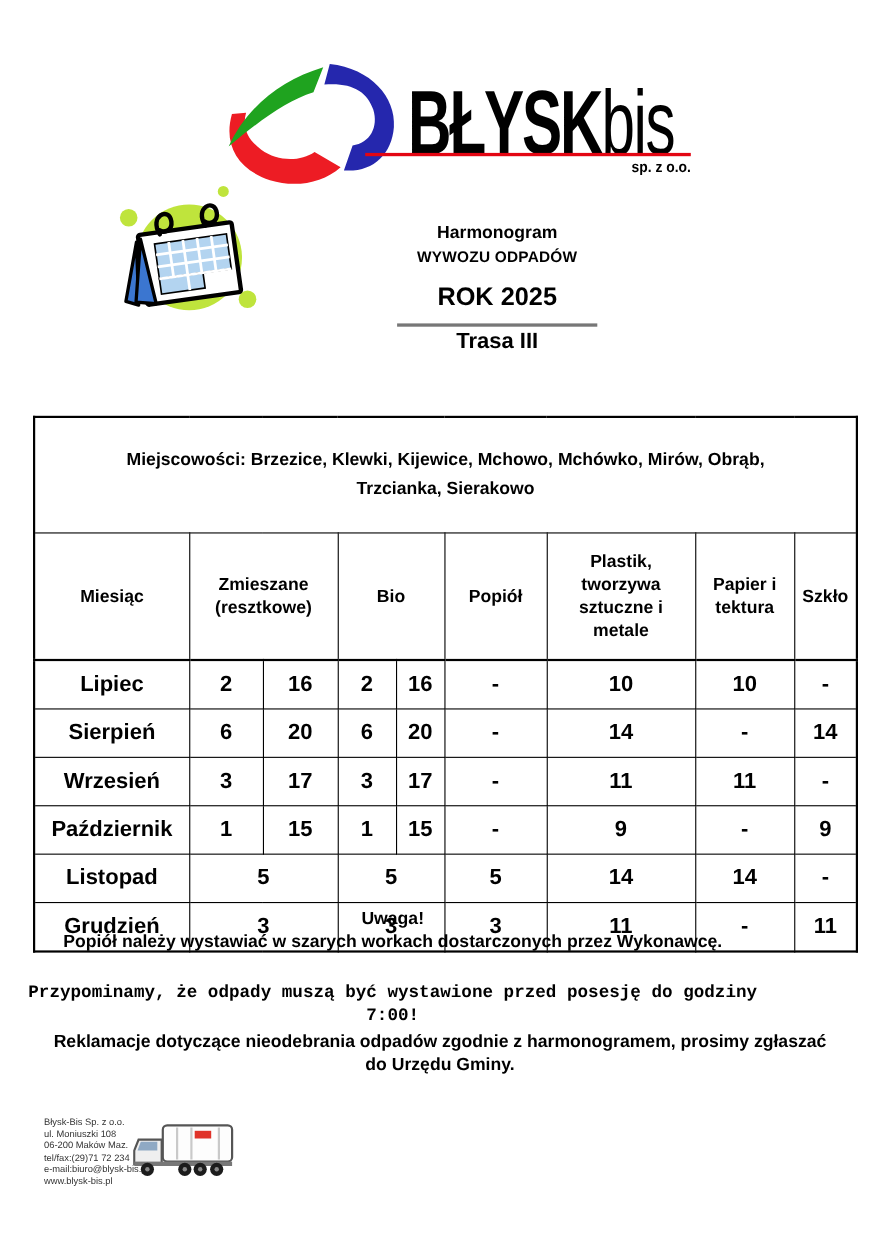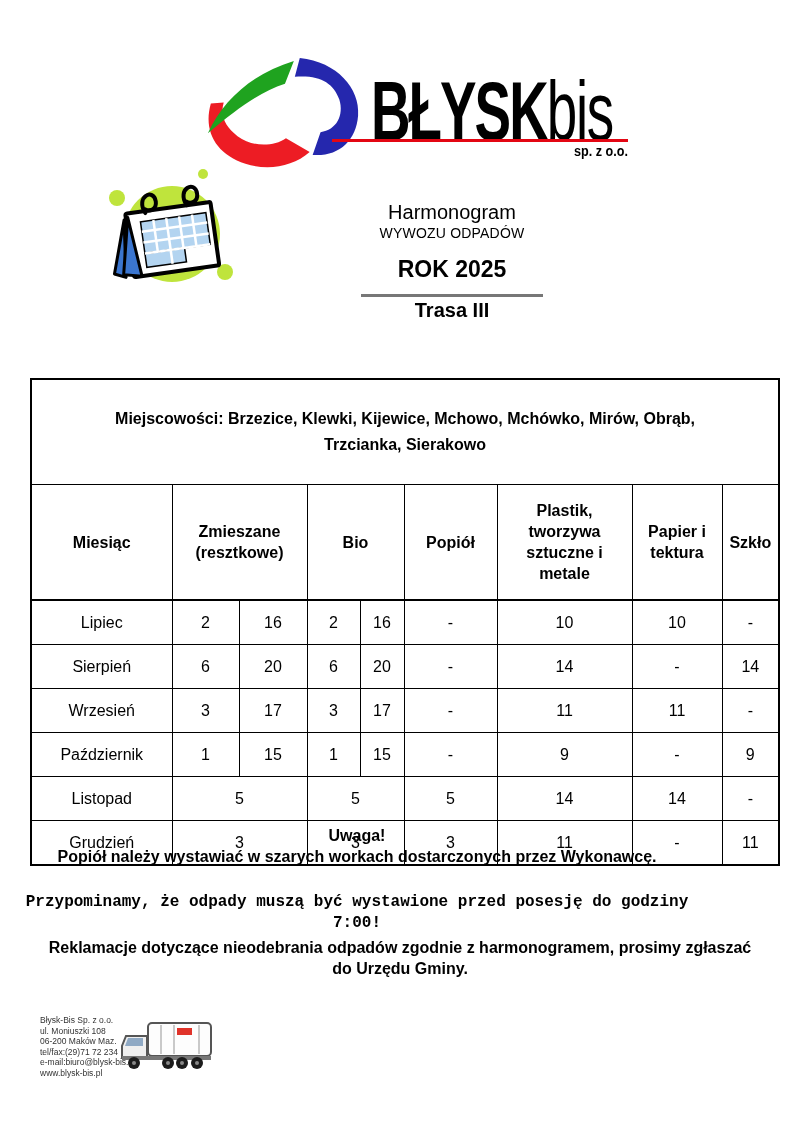--- a/index.html
+++ b/index.html
@@ -19,38 +19,38 @@
   .brand .suffix{font-weight:400;letter-spacing:-2px;}
   .logo-underline{left:332px;top:139px;width:296px;height:3px;background:var(--underline-red,#e30613);}
   .logo-legal{left:478px;top:143px;width:150px;text-align:right;font-size:14px;font-weight:bold;
     transform:scaleX(0.9);transform-origin:right top;}
 
   
   .calendar-art{left:97px;top:168px;width:145px;height:130px;}
 
   
   .head-block{left:252px;top:201px;width:400px;text-align:center;}
-  .doc-title{font-size:20px;font-weight:normal;line-height:22px;}
-  .doc-subtitle{font-size:14px;line-height:16px;margin-top:2px;letter-spacing:0.2px;}
+  .doc-title{font-size:16px;font-weight:bold;line-height:22px;}
+  .doc-subtitle{font-size:14px;line-height:16px;margin-top:2px;letter-spacing:0.2px;font-weight:bold;}
   .doc-year{font-size:23px;font-weight:bold;line-height:24px;margin-top:16px;}
   .title-divider{width:182px;height:3px;background:#777;margin:13px auto 0 auto;}
   .municipality{font-size:20px;font-weight:bold;line-height:23px;margin-top:9px;}
   .route{font-size:20px;font-weight:bold;line-height:23px;margin-top:2px;}
 
   
   table.schedule{
     left:30px;top:378px;width:748px;position:absolute;
     border-collapse:collapse;table-layout:fixed;text-align:center;
     border:2px solid #000;
   }
   table.schedule td, table.schedule th{border:1px solid #000;padding:4px;}
   .localities-cell{height:96px;font-size:16px;font-weight:bold;line-height:26px;vertical-align:middle;padding:0 10px 12px 10px;}
   .localities-cell .loc-inner{max-width:644px;margin:0 auto;}
   tr.col-heads th{height:108px;font-size:16px;font-weight:bold;line-height:21px;vertical-align:middle;padding:3px 3px;border-bottom:2px solid #000;}
-  tbody.sched-body td{height:35px;font-size:16px;font-weight:400;vertical-align:middle;}
+  tbody.sched-body td{height:35px;font-size:20px;font-weight:700;vertical-align:middle;}
 
   
   .note{left:15px;width:684px;text-align:center;font-size:16px;font-weight:bold;line-height:21px;}
   .note-uwaga{top:825px;}
   .note-reminder{top:892px;font-family:Liberation Mono, monospace;}
   .note-complaints{top:937px;left:40px;width:720px;}
 
   
   .footer-block{left:40px;top:1015px;font-size:8.5px;line-height:10.6px;color:#333;}
   .truck-art{left:121px;top:1017px;width:96px;height:56px;}

